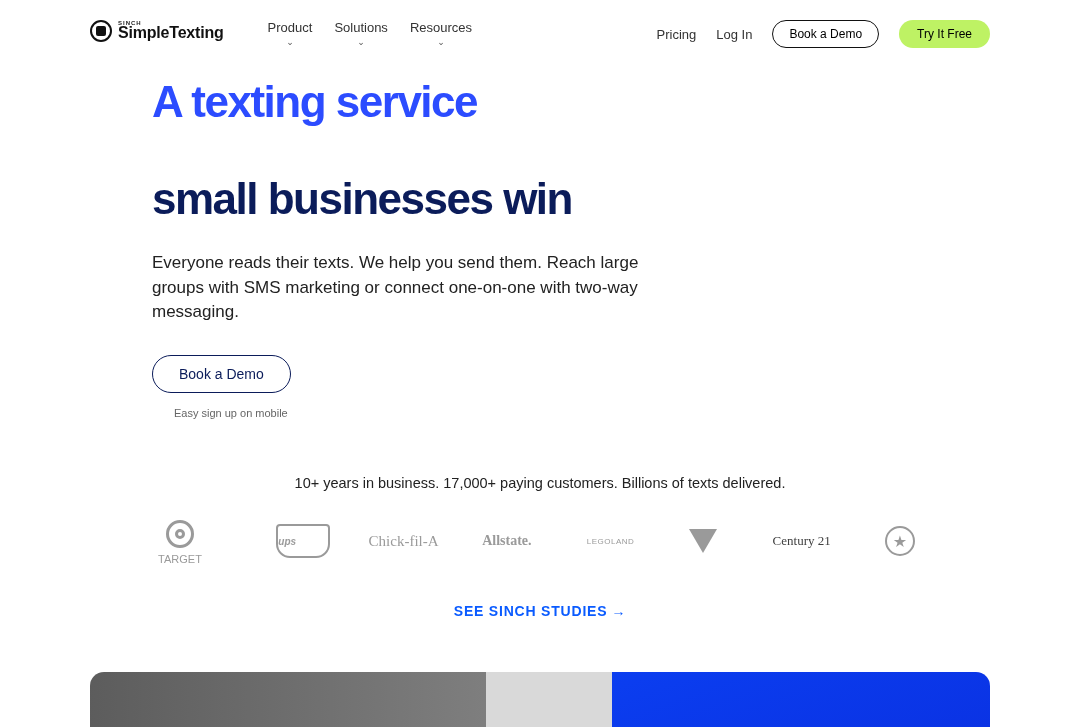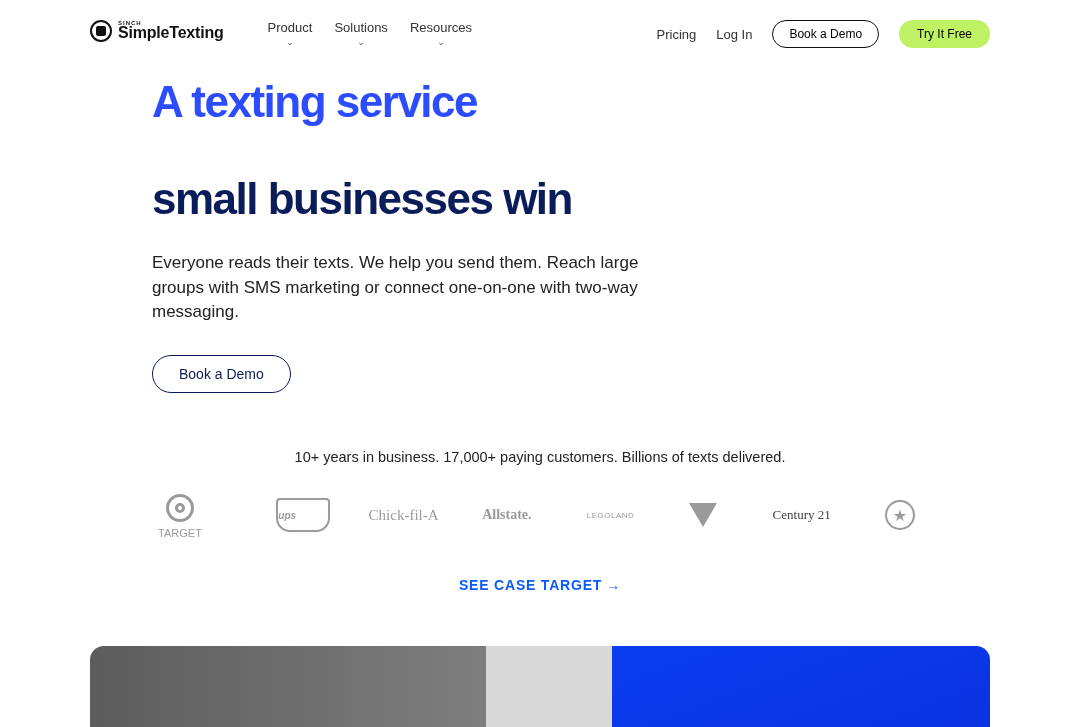--- a/index.html
+++ b/index.html
@@ -102,20 +102,21 @@
   <div class="hero">
     <h1 class="headline">
       <span class="hl-blue">A texting service</span><br>
       <br>
       <span class="hl-navy">small businesses win</span>
     </h1>
     <p class="sub">Everyone reads their texts. We help you send them. Reach large groups with SMS marketing or connect one-on-one with two-way messaging.</p>
     <div class="cta-row">
       <button class="btn-outline-lg">Book a Demo</button>
     </div>
+    <div class="microcopy">Easy sign up on mobile</div>
   </div>
 
   <div class="proof">
     <div class="proof-head">10+ years in business. 17,000+ paying customers. Billions of texts delivered.</div>
     <div class="logo-row">
       <div class="brand">
         <div class="brand-shape">
             <div class="ring">
               <div class="ring-dot"></div>
             </div>
@@ -142,21 +143,21 @@
       <div class="brand">
         <span class="century">Century 21</span>
       </div>
       <div class="brand">
         <div class="sbux">
             <span>★</span>
           </div>
       </div>
     </div>
     <a class="case-link">
-      <span>SEE CASE TARGET</span><span class="arrow">→</span>
+      <span>SEE SINCH STUDIES</span><span class="arrow">→</span>
     </a>
   </div>
 
   <div class="feature">
     <div class="feature-left">
       
       
       
       
     </div>

